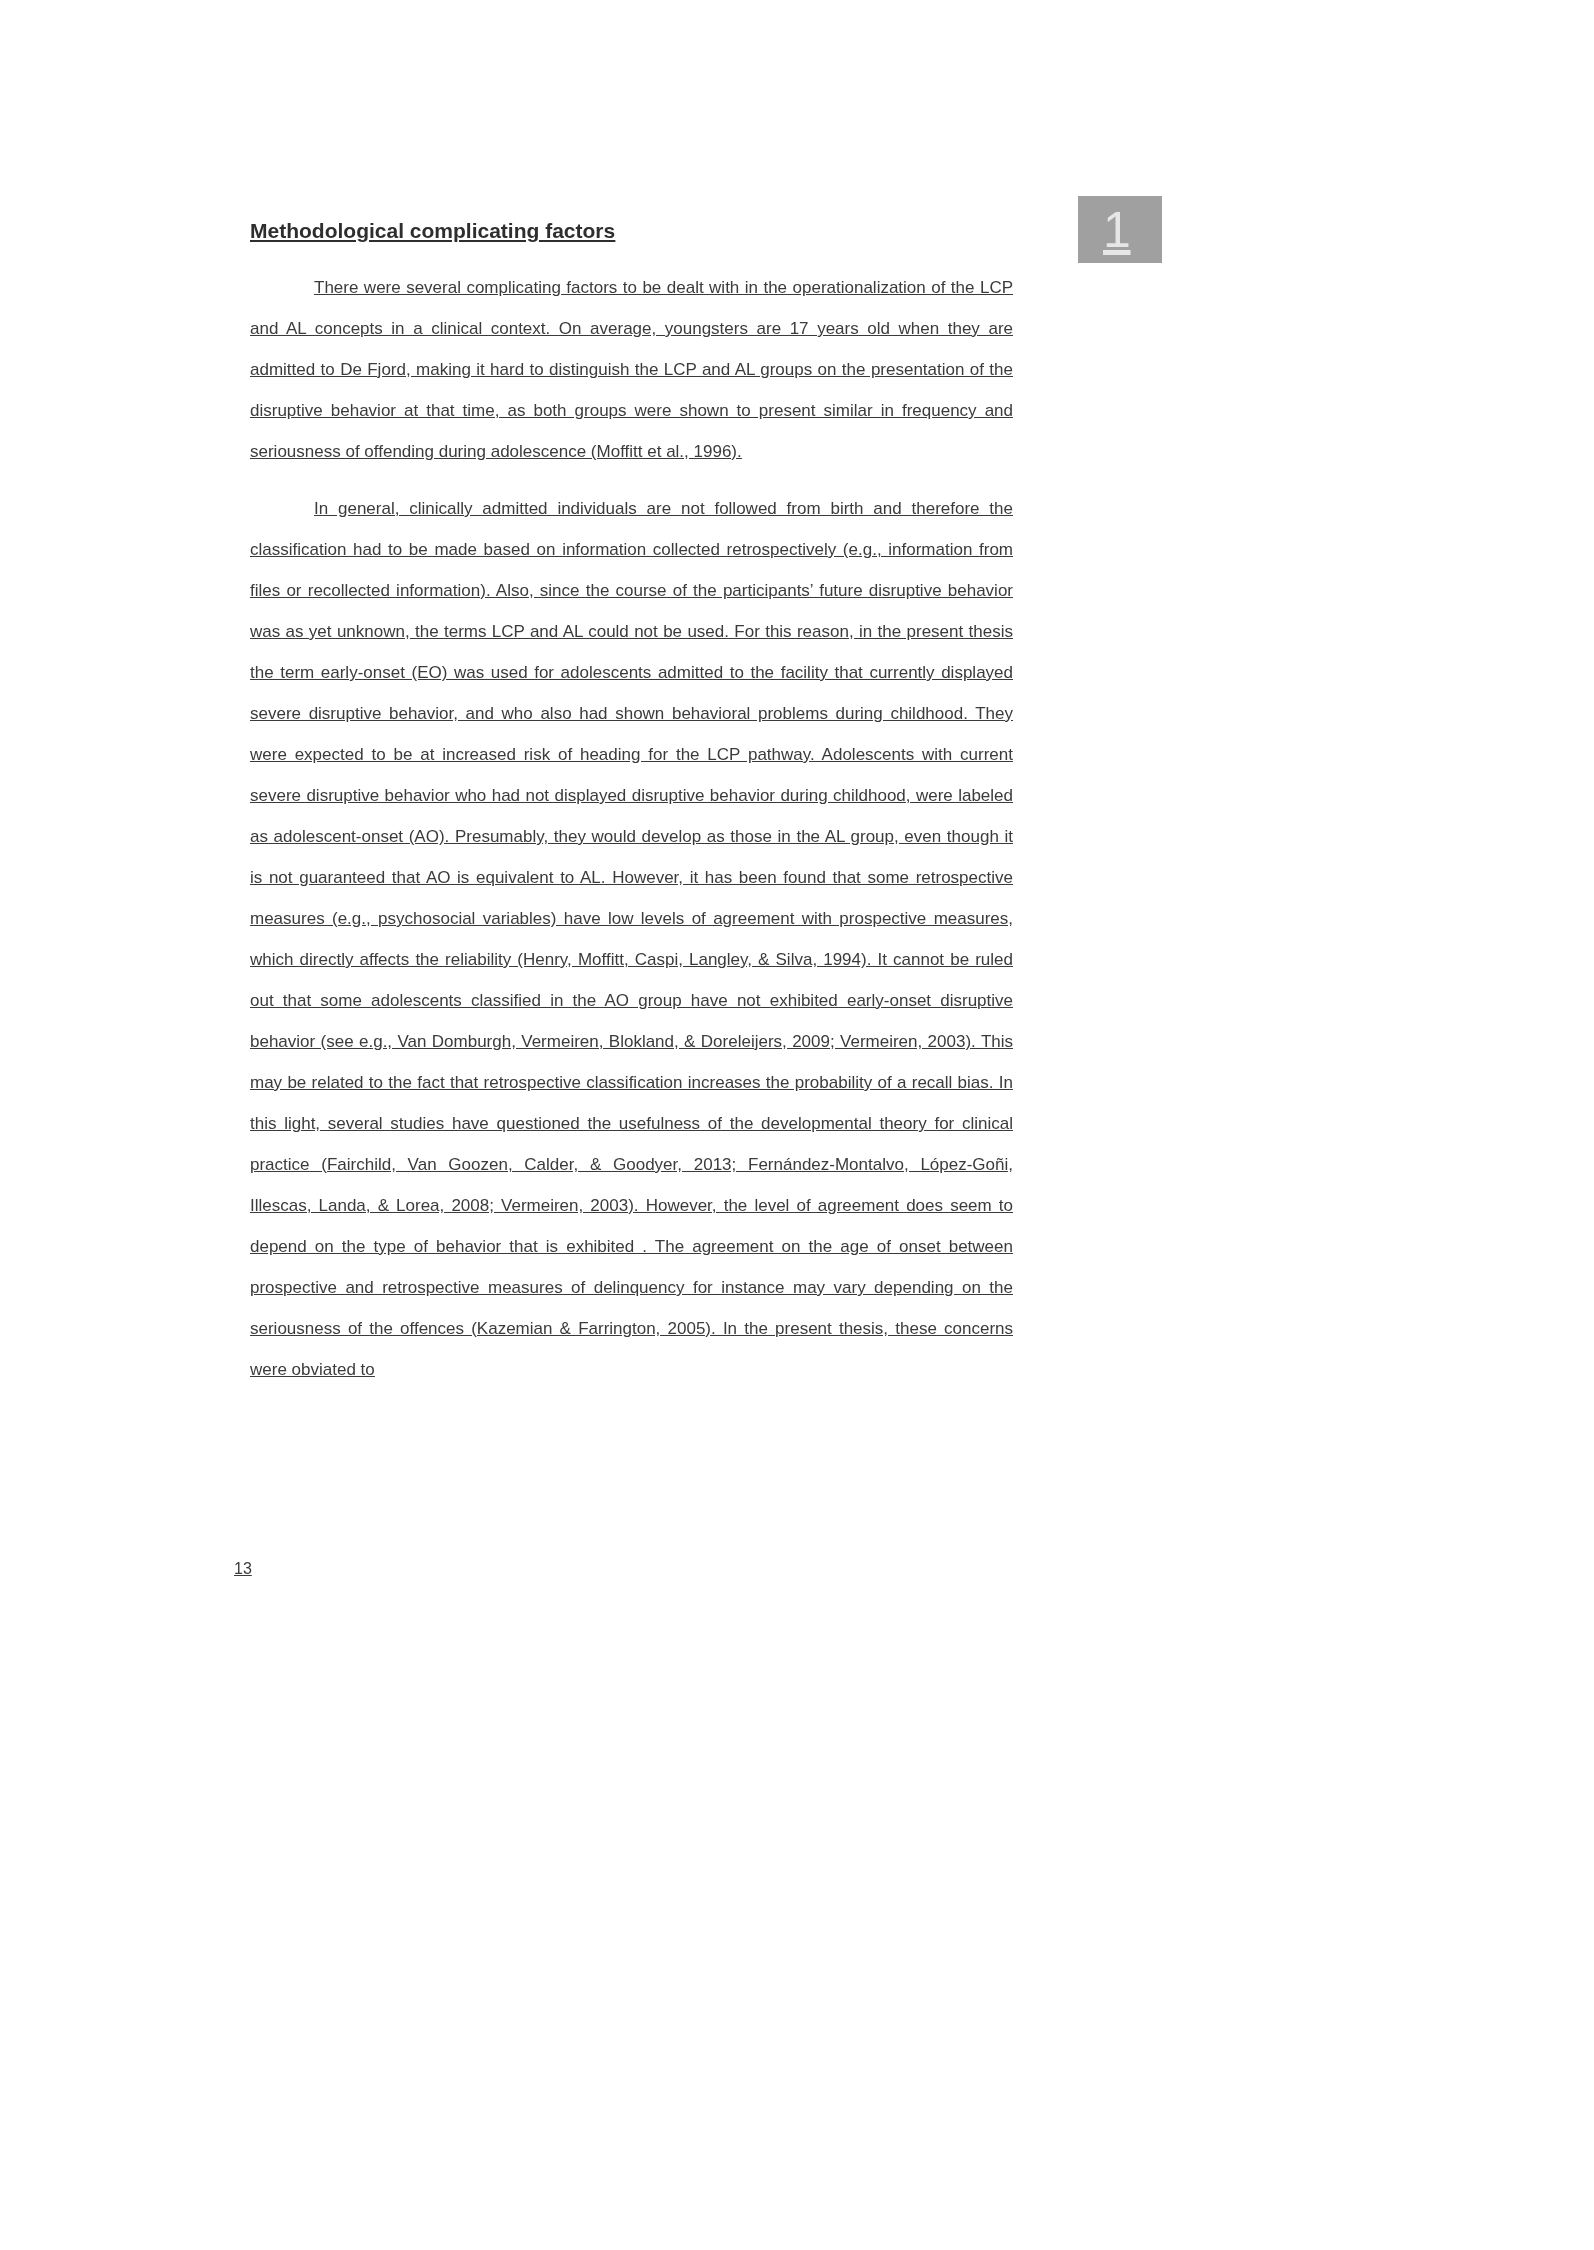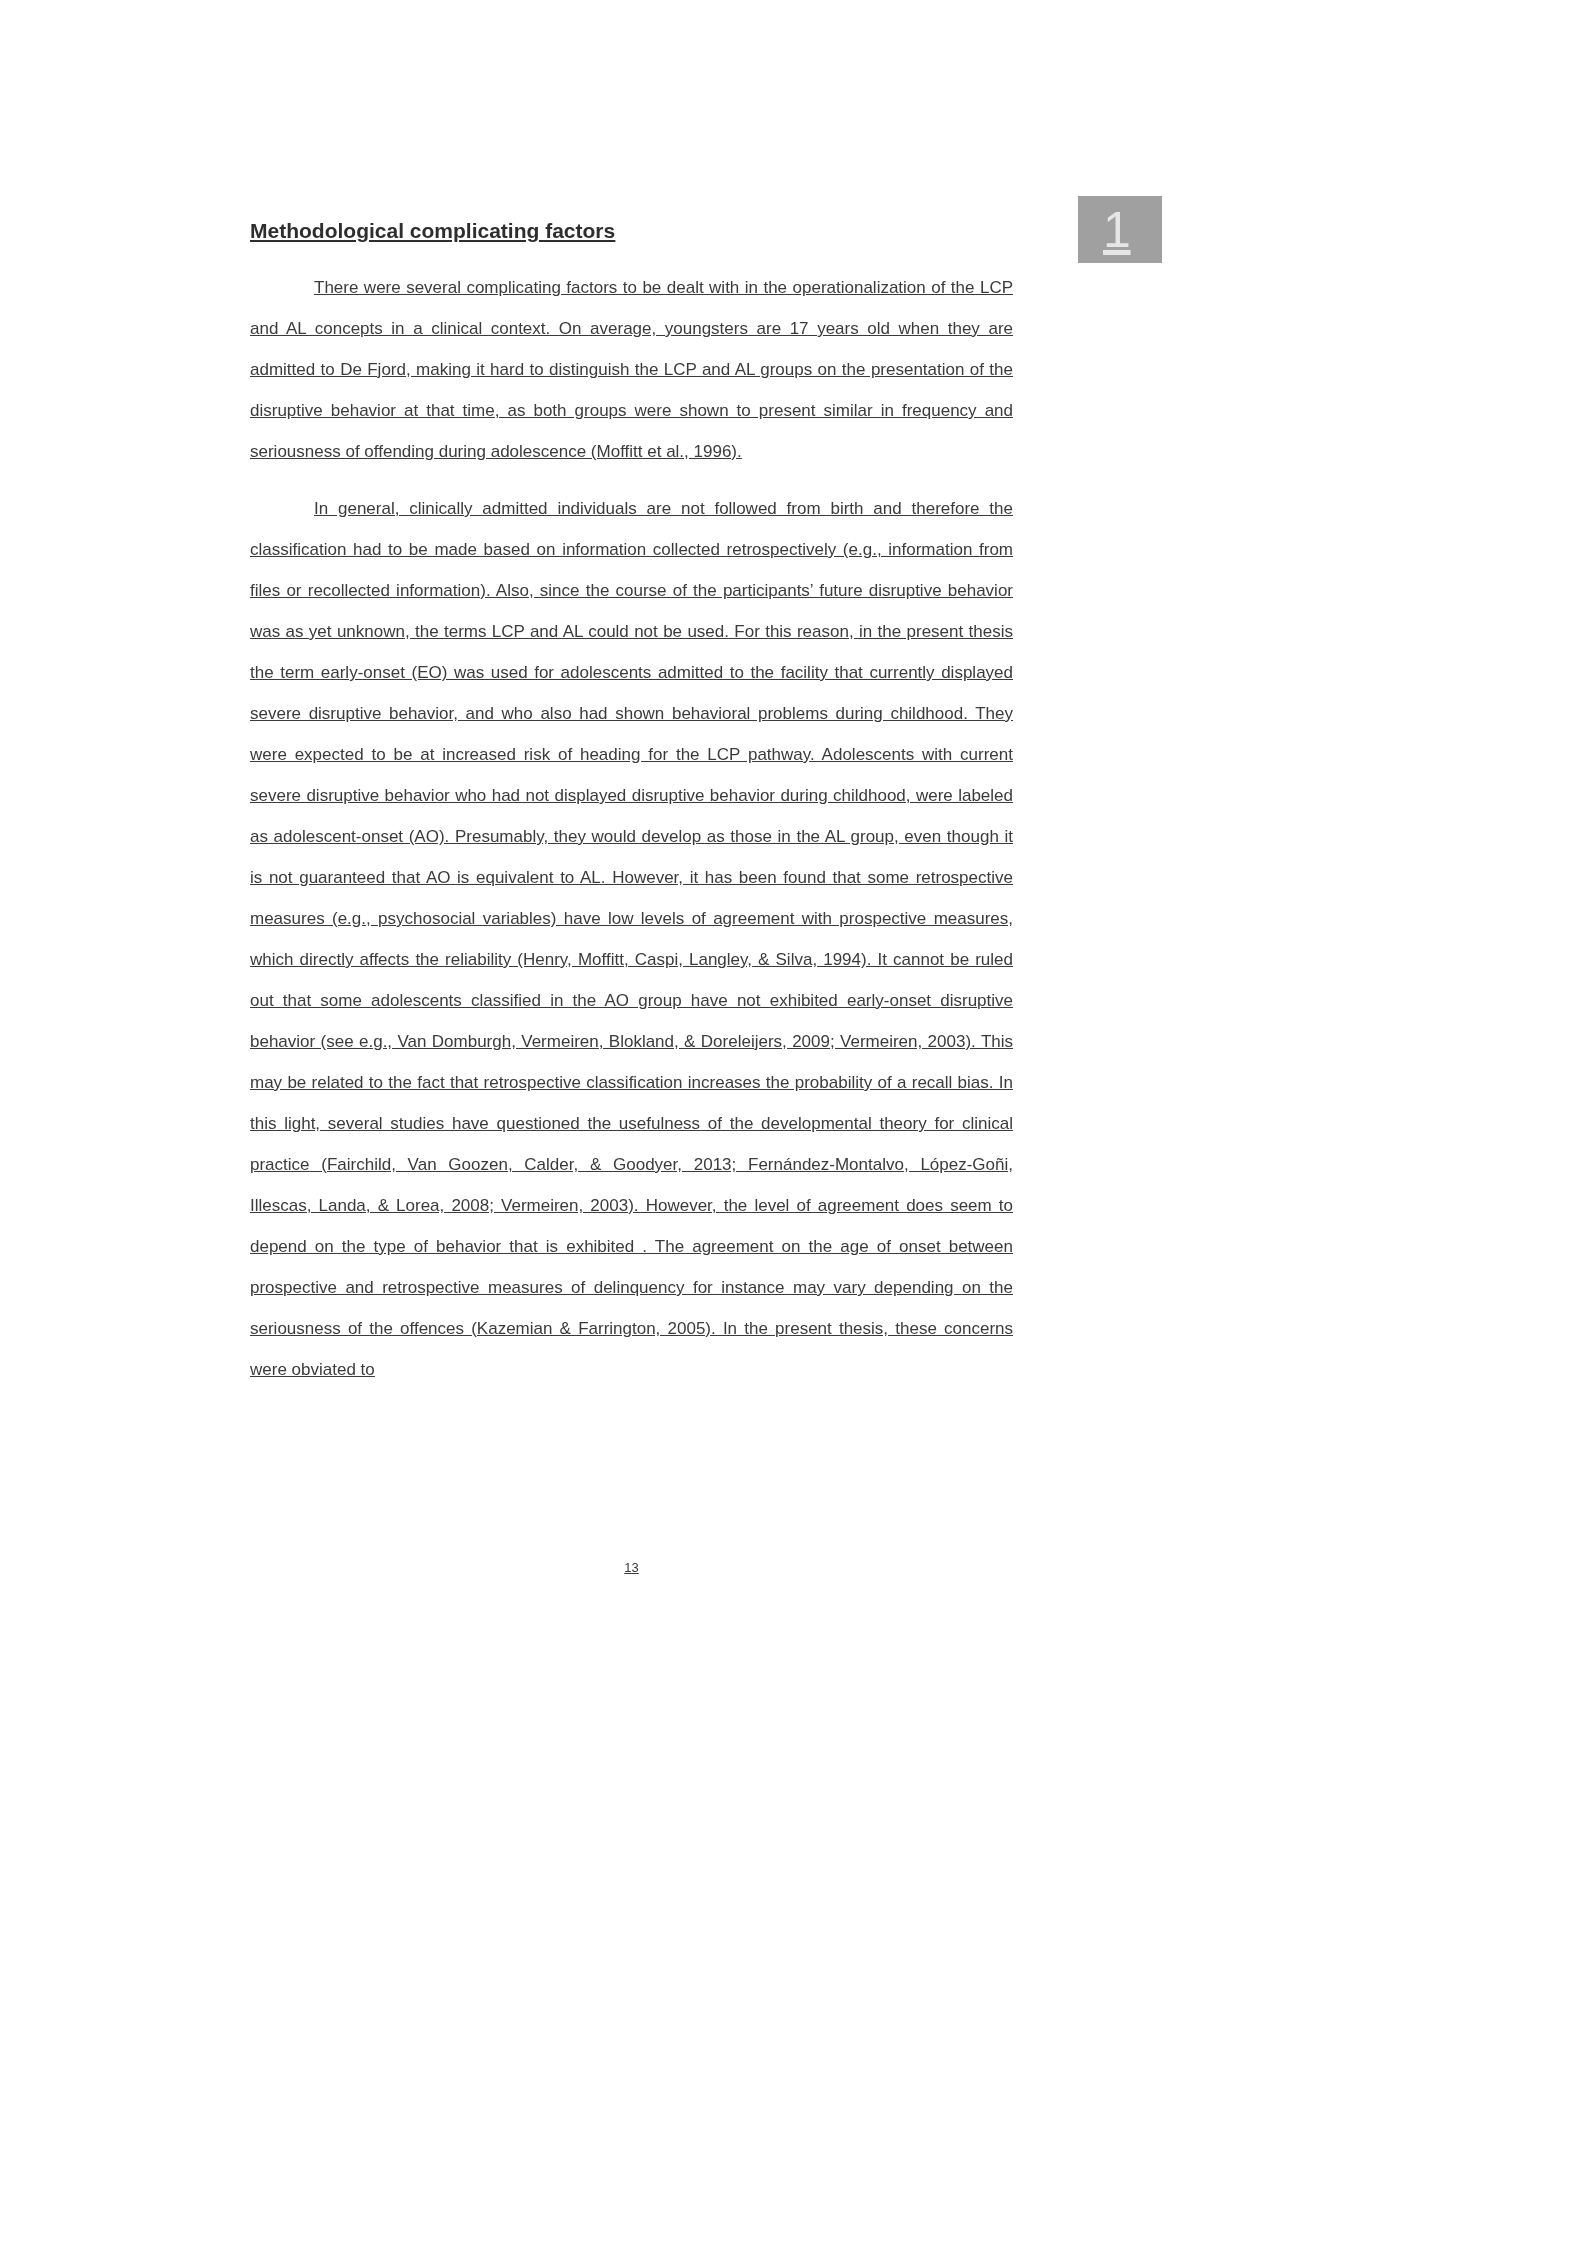--- a/index.html
+++ b/index.html
@@ -47,22 +47,22 @@
       font-size: 50px;
       line-height: 1;
       padding-left: 9px;
       font-weight: 400;
     }
     .page-number {
       position: absolute;
       left: 170px;
       top: 1496px;
       width: 795px;
-      text-align: center;
-      font-size: 13px;
+      text-align: left;
+      font-size: 16px;
       color: #3b3b3b;
     }
   </style>
 </head>
 <body>
 
 <div class="page">
 
   <div class="content">
     <div class="heading">Methodological complicating factors</div>

